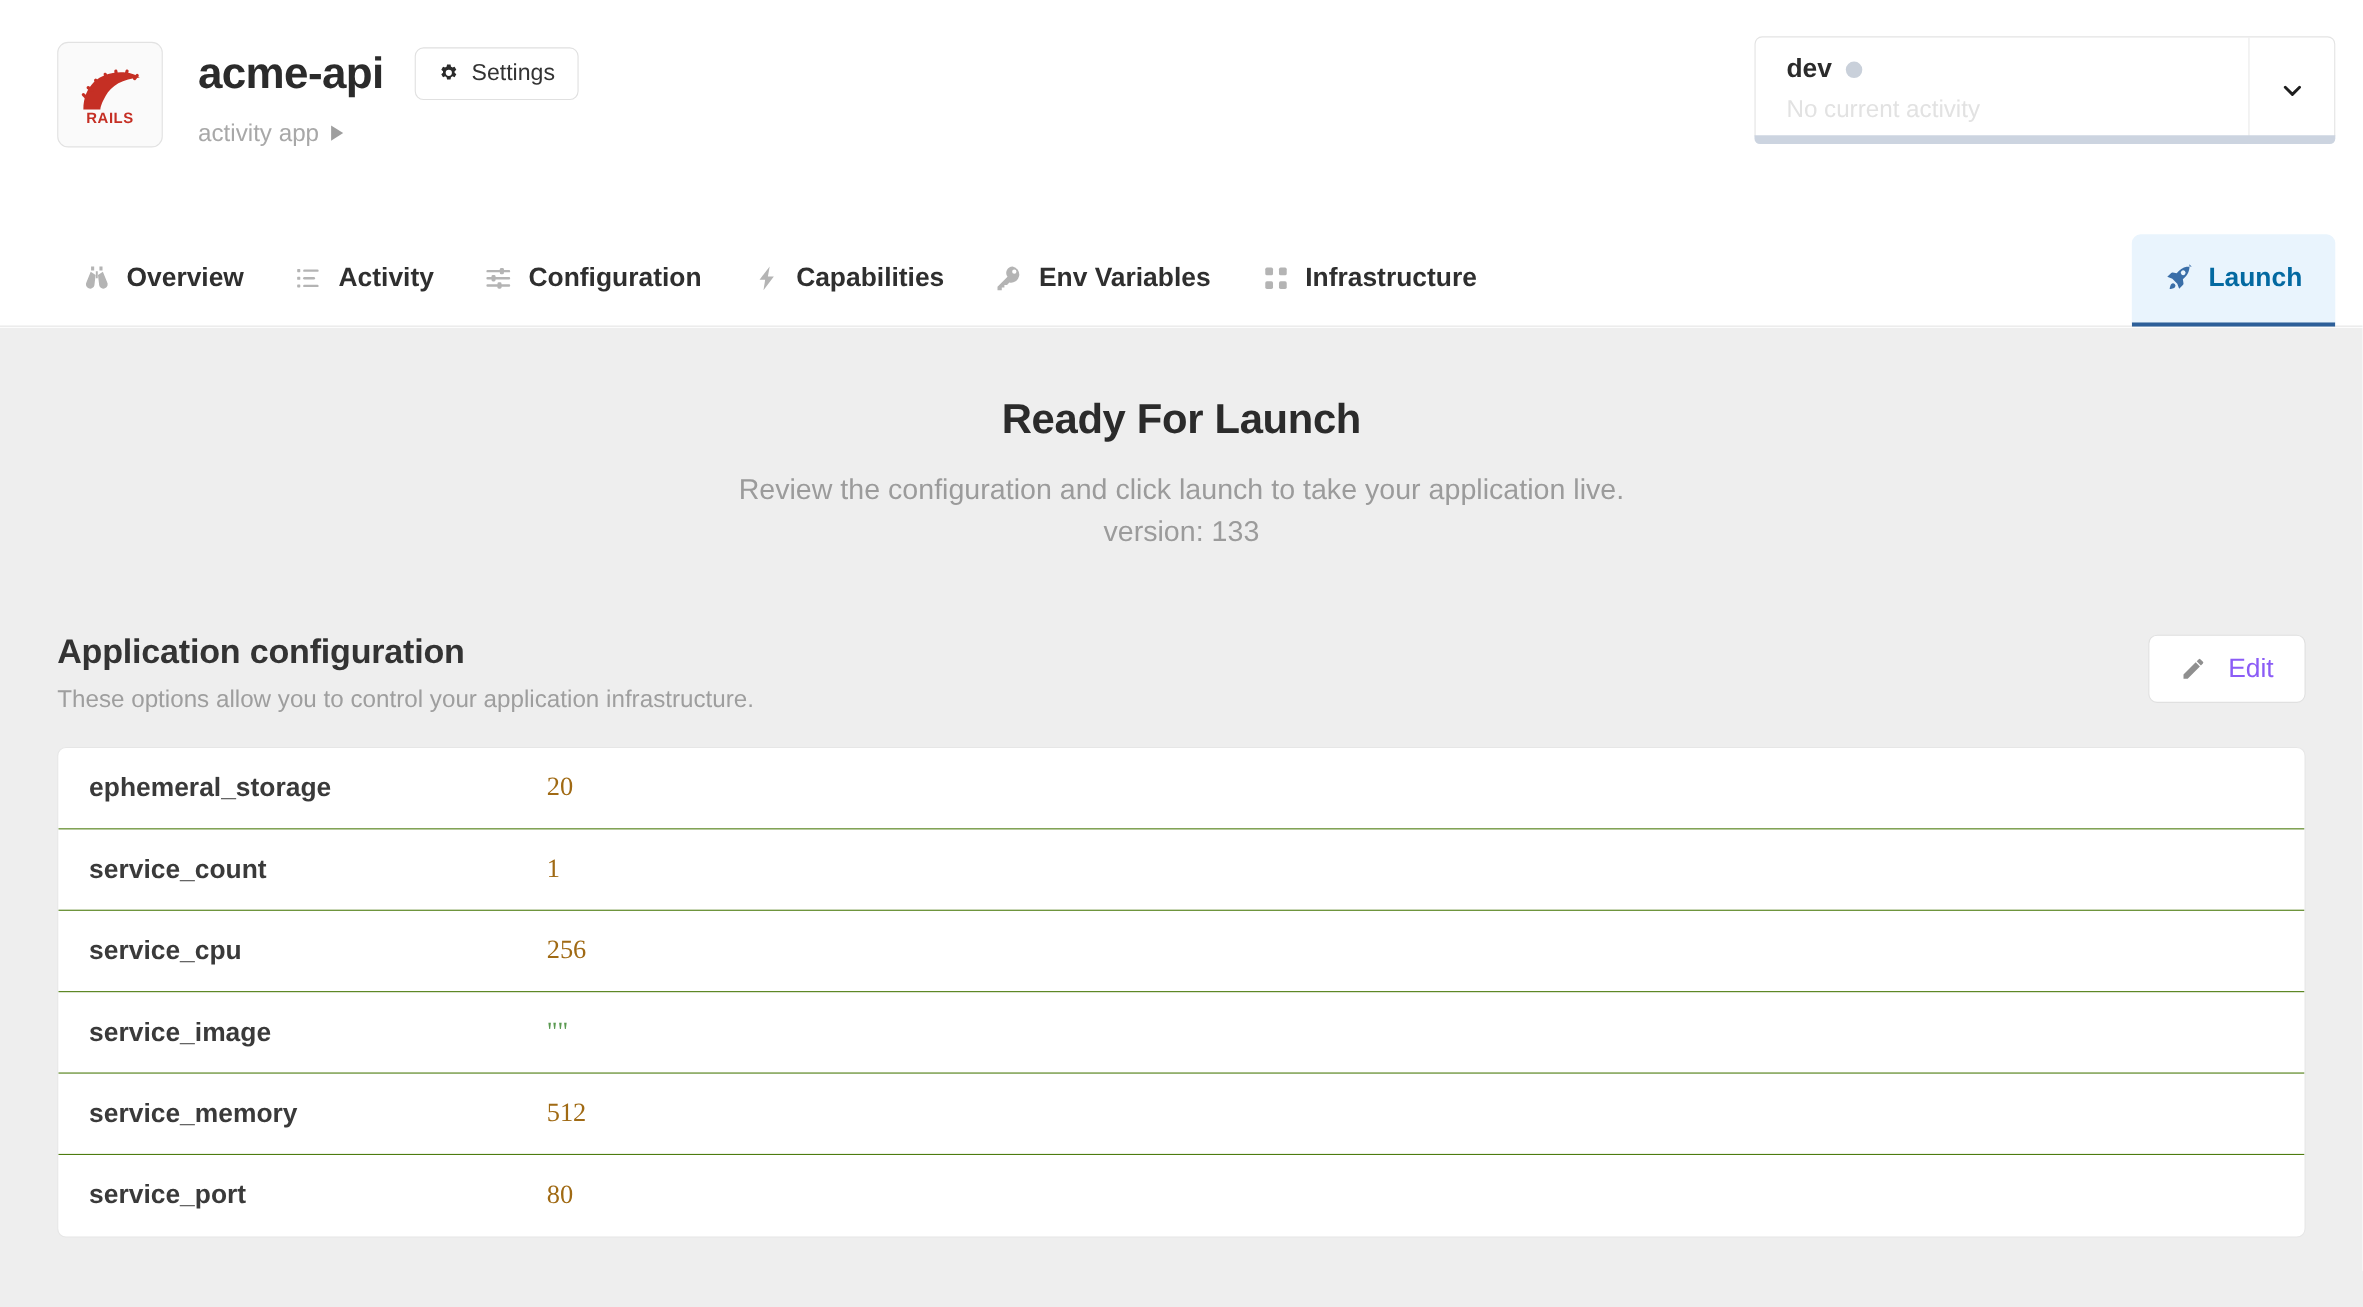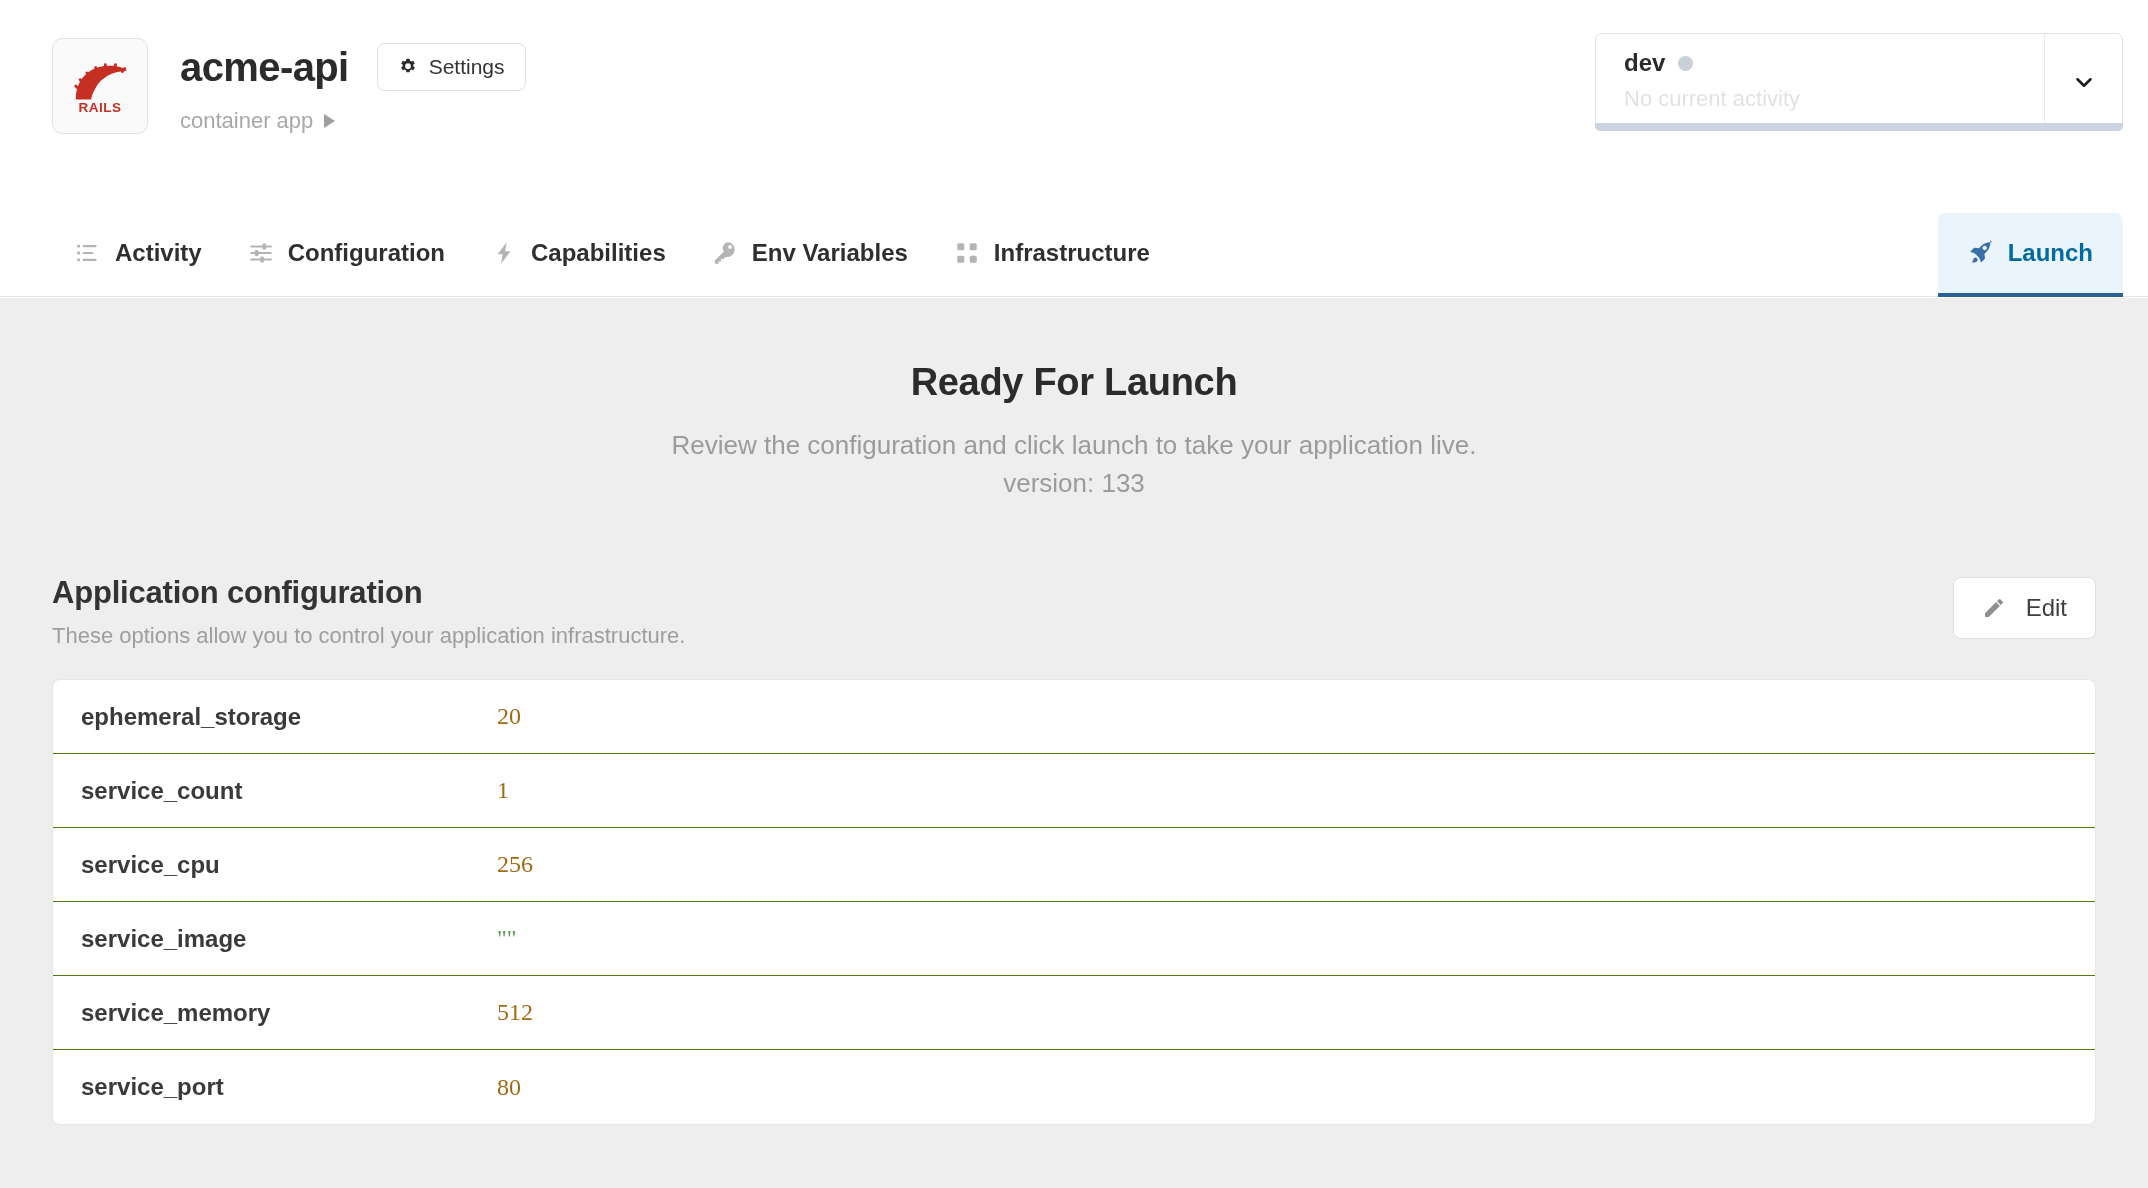--- a/index.html
+++ b/index.html
@@ -212,21 +212,21 @@
   .edit-btn {
     display: inline-flex;
     align-items: center;
     gap: 20px;
     height: 62px;
     padding: 0 28px;
     border: 1px solid #e0e0e0;
     border-radius: 8px;
     background: #ffffff;
     font-size: 24px;
-    color: #404040;
+    color: #8b5cf6;
     cursor: pointer;
     font-family: "Liberation Sans", sans-serif;
     margin-top: 2px;
   }
   .edit-btn .pencil { width: 24px; height: 24px; display:block; flex-shrink:0; }
 
   
   .config-table {
     margin: 30px 52px 0 52px;
     background: #ffffff;
@@ -279,21 +279,21 @@
           <button class="settings-btn">
             <span class="gear">
               <svg width="20" height="20" viewBox="0 0 24 24" aria-hidden="true">
                 <path fill="#2b2b2b" d="M13.9 2h-3.8l-.5 2.4a7.8 7.8 0 0 0-1.6.9L5.7 4.4 3.8 7.7l1.9 1.5a7.6 7.6 0 0 0 0 1.8l-1.9 1.5 1.9 3.3 2.3-.9c.5.4 1 .7 1.6.9l.5 2.4h3.8l.5-2.4c.6-.2 1.1-.5 1.6-.9l2.3.9 1.9-3.3-1.9-1.5a7.6 7.6 0 0 0 0-1.8l1.9-1.5-1.9-3.3-2.3.9c-.5-.4-1-.7-1.6-.9L13.9 2zM12 14.4a3.4 3.4 0 1 1 0-6.8 3.4 3.4 0 0 1 0 6.8z"></path>
               </svg>
             </span>
             <span>Settings</span>
           </button>
         </div>
         <div class="breadcrumb">
-          <span>container app</span>
+          <span>activity app</span>
           <span class="caret-right"></span>
         </div>
       </div>
 
     </div>
 
     <div class="env-selector">
       <div class="env-main">
         <div class="env-name-row">
           <span class="env-name">dev</span>
@@ -308,20 +308,29 @@
           </svg>
         </span>
       </div>
     </div>
     <div class="env-underbar"></div>
 
   </div>
 
   <div class="tabs">
 
+    <div class="tab">
+      <span class="tab-icon">
+        <svg width="26" height="26" viewBox="0 0 24 24" aria-hidden="true">
+          <path fill="#b4b4b4" d="M7.2 2h2.6v3.4H7.2zM14.2 2h2.6v3.4h-2.6zM11.2 6h1.6v6h-1.6z"></path>
+          <path fill="#b4b4b4" d="M6.9 6.6 3.4 15.2a3.6 3.6 0 1 0 6.6 2.6l1-8.6-4.1-2.6zM17.1 6.6l3.5 8.6a3.6 3.6 0 1 1-6.6 2.6l-1-8.6 4.1-2.6z"></path>
+        </svg>
+      </span>
+      <span>Overview</span>
+    </div>
 
     <div class="tab">
       <span class="tab-icon">
         <svg width="26" height="26" viewBox="0 0 24 24" aria-hidden="true">
           <g fill="#b4b4b4">
             <rect x="2" y="4.3" width="2.6" height="2.6" rx="0.6"></rect>
             <rect x="7" y="4.6" width="13" height="2" rx="1"></rect>
             <rect x="2" y="10.7" width="2.6" height="2.6" rx="0.6"></rect>
             <rect x="7" y="11" width="10" height="2" rx="1"></rect>
             <rect x="2" y="17.1" width="2.6" height="2.6" rx="0.6"></rect>

